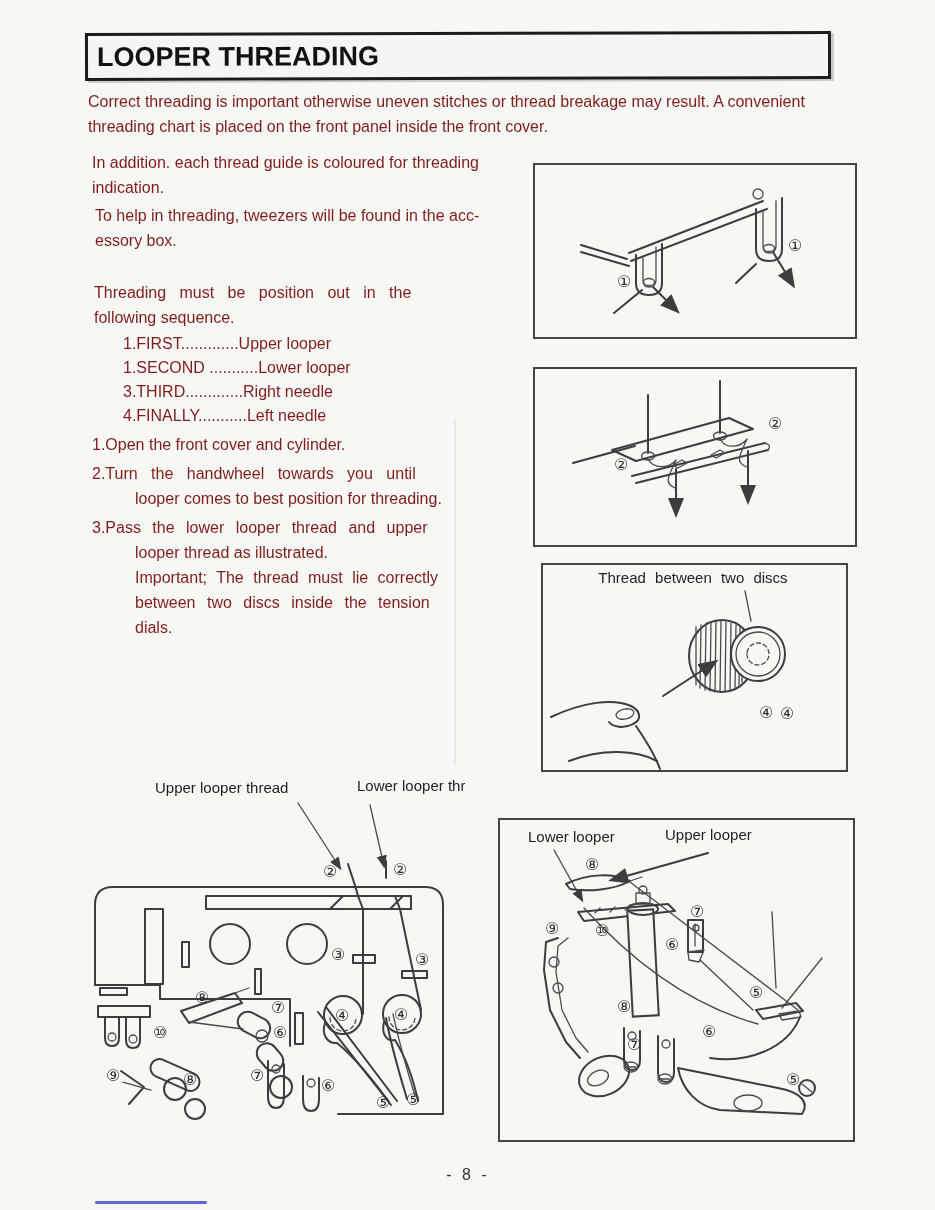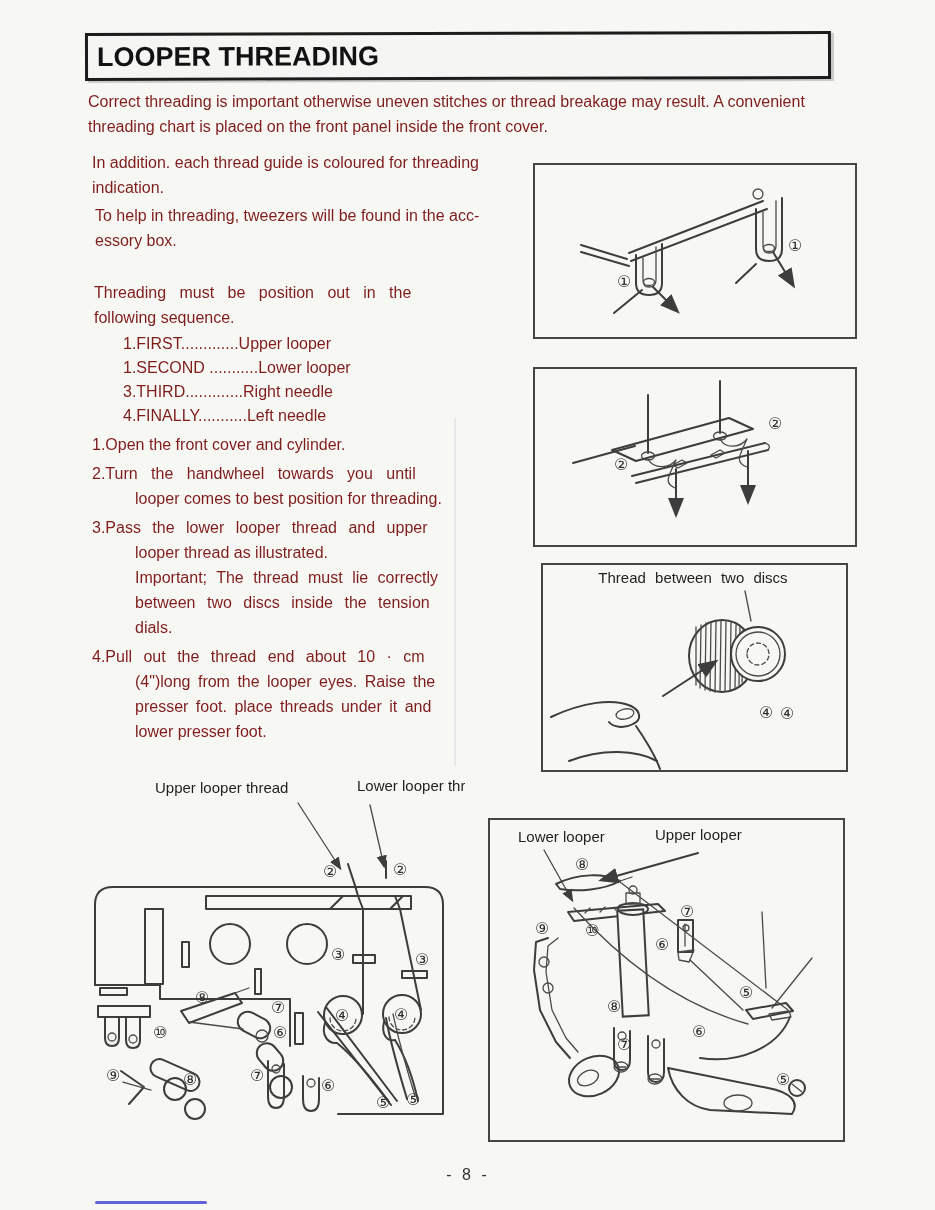--- a/index.html
+++ b/index.html
@@ -33,21 +33,21 @@
   .seq-list{margin-top:2px !important;margin-left:31px !important;}
   .seq-list .line{line-height:24px;}
   .p-step{margin-top:4px !important;}
   .cont{margin-left:43px;}
   .ws3{word-spacing:3px}.ws5{word-spacing:5px}.ws7{word-spacing:7px}.ws9{word-spacing:9px}
   
   .figbox{border:2px solid #454545;background:transparent;}
   .fig1{left:533px;top:163px;width:320px;height:172px;}
   .fig2{left:533px;top:367px;width:320px;height:176px;}
   .fig3{left:541px;top:563px;width:303px;height:205px;text-align:right;}
-  .fig4{left:488px;top:818px;width:353px;height:320px;text-align:center;}
+  .fig4{left:498px;top:818px;width:353px;height:320px;text-align:center;}
   .figfree{left:85px;top:772px;width:380px;height:372px;}
   
   .ln{fill:none;stroke:#3d3d3d;stroke-width:2;stroke-linecap:round;stroke-linejoin:round;}
   .thin{fill:none;stroke:#4a4a4a;stroke-width:1.3;stroke-linecap:round;stroke-linejoin:round;}
   .mask{fill:#f7f7f4;stroke:#3d3d3d;stroke-width:2;}
   .dash{stroke-dasharray:4 3;}
   text.call{font:16px "DejaVu Sans", sans-serif;fill:#2e2e2e;}
   text.lab{font:15px "Liberation Sans", sans-serif;fill:#1f1f1f;}
   
   .page-number{left:418px;top:1166px;width:100px;text-align:center;font-size:16px;letter-spacing:3px;color:#333;}
@@ -91,26 +91,20 @@
   <p class="p-step">
     <span class="line ws9" style="display:block">2.Turn the handwheel towards you until</span>
     <span class="line cont" style="display:block">looper comes to best position for threading.</span>
   </p>
   <p class="p-step">
     <span class="line ws7" style="display:block">3.Pass the lower looper thread and upper</span>
     <span class="line cont" style="display:block">looper thread as illustrated.</span>
     <span class="line cont ws5" style="display:block">Important; The thread must lie correctly</span>
     <span class="line cont ws7" style="display:block">between  two discs inside the tension</span>
     <span class="line cont" style="display:block">dials.</span>
-  </p>
-  <p class="p-step">
-    <span class="line ws7" style="display:block">4.Pull out the thread end about 10 · cm</span>
-    <span class="line cont ws3" style="display:block">(4")long from the looper eyes. Raise the</span>
-    <span class="line cont ws3" style="display:block">presser foot. place threads under it and</span>
-    <span class="line cont" style="display:block">lower presser foot.</span>
   </p>
 </div>
 
 <div class="abs figbox fig1">
   <svg width="320" height="172" viewBox="0 0 320 172">
     <defs>
       <marker id="a1" markerWidth="12" markerHeight="10" refX="8" refY="4" orient="auto">
         <path d="M0,0 L10,4 L0,8 Z" fill="#3d3d3d"></path>
       </marker>
     </defs>

